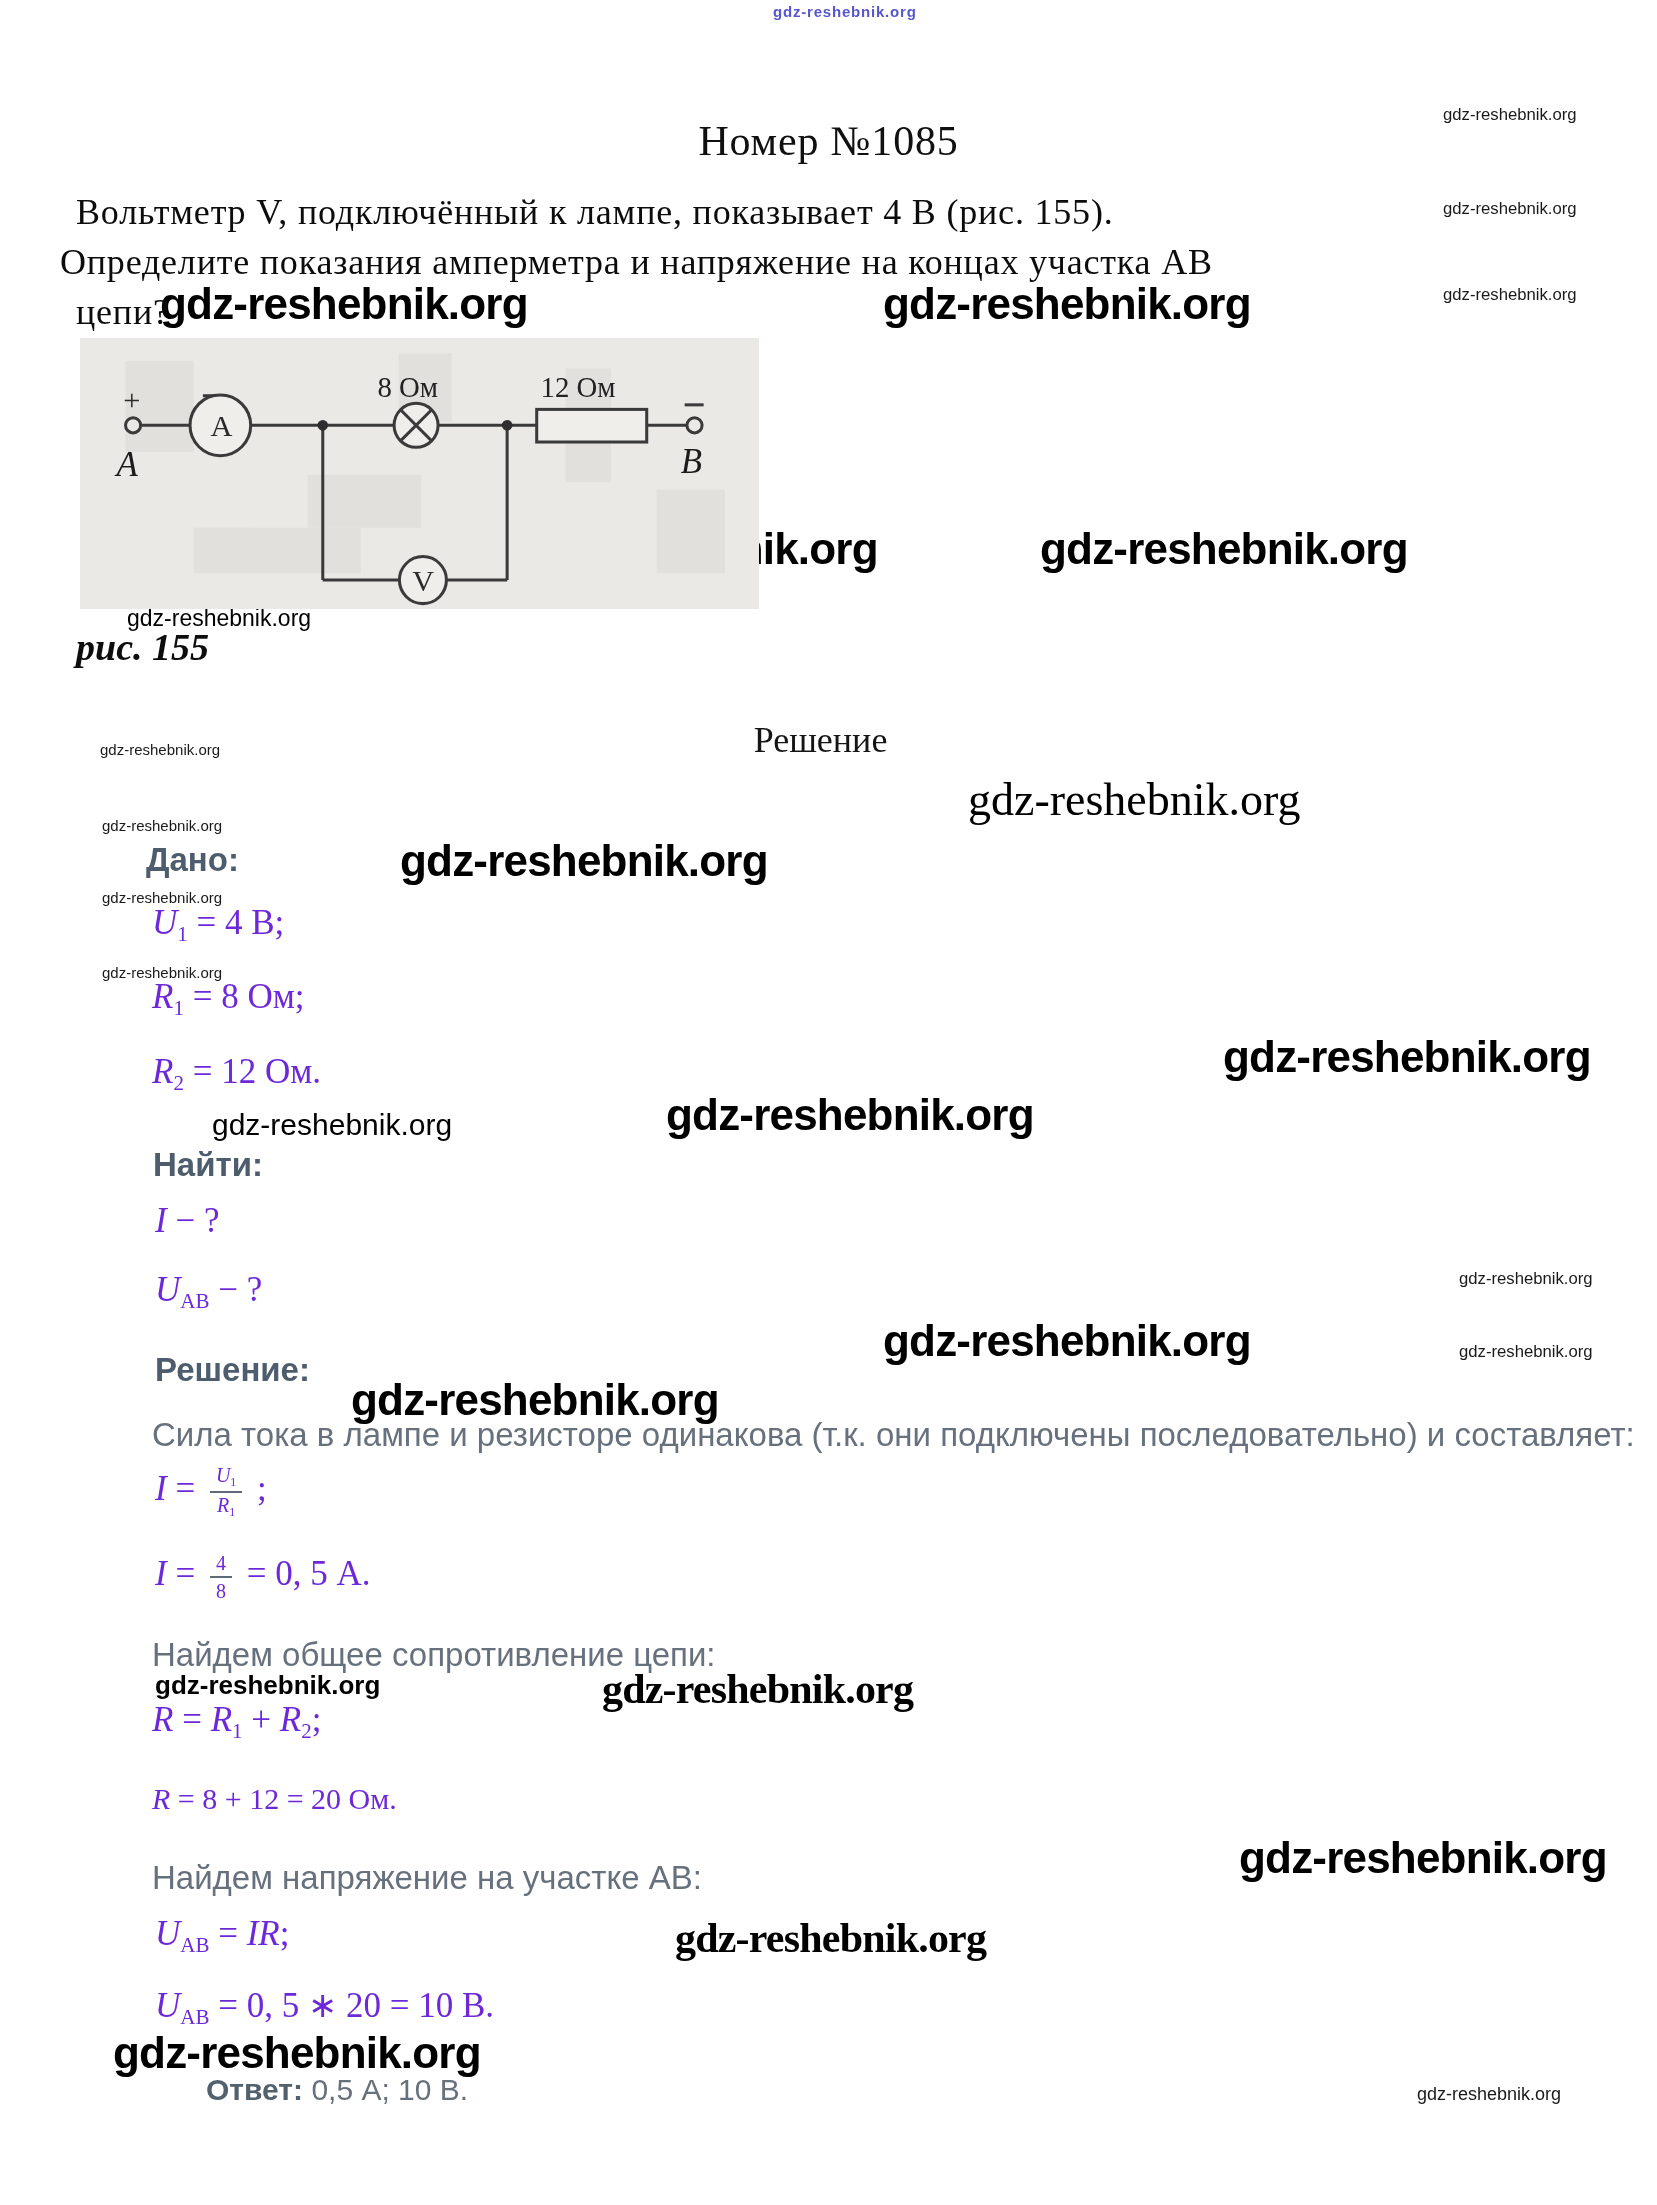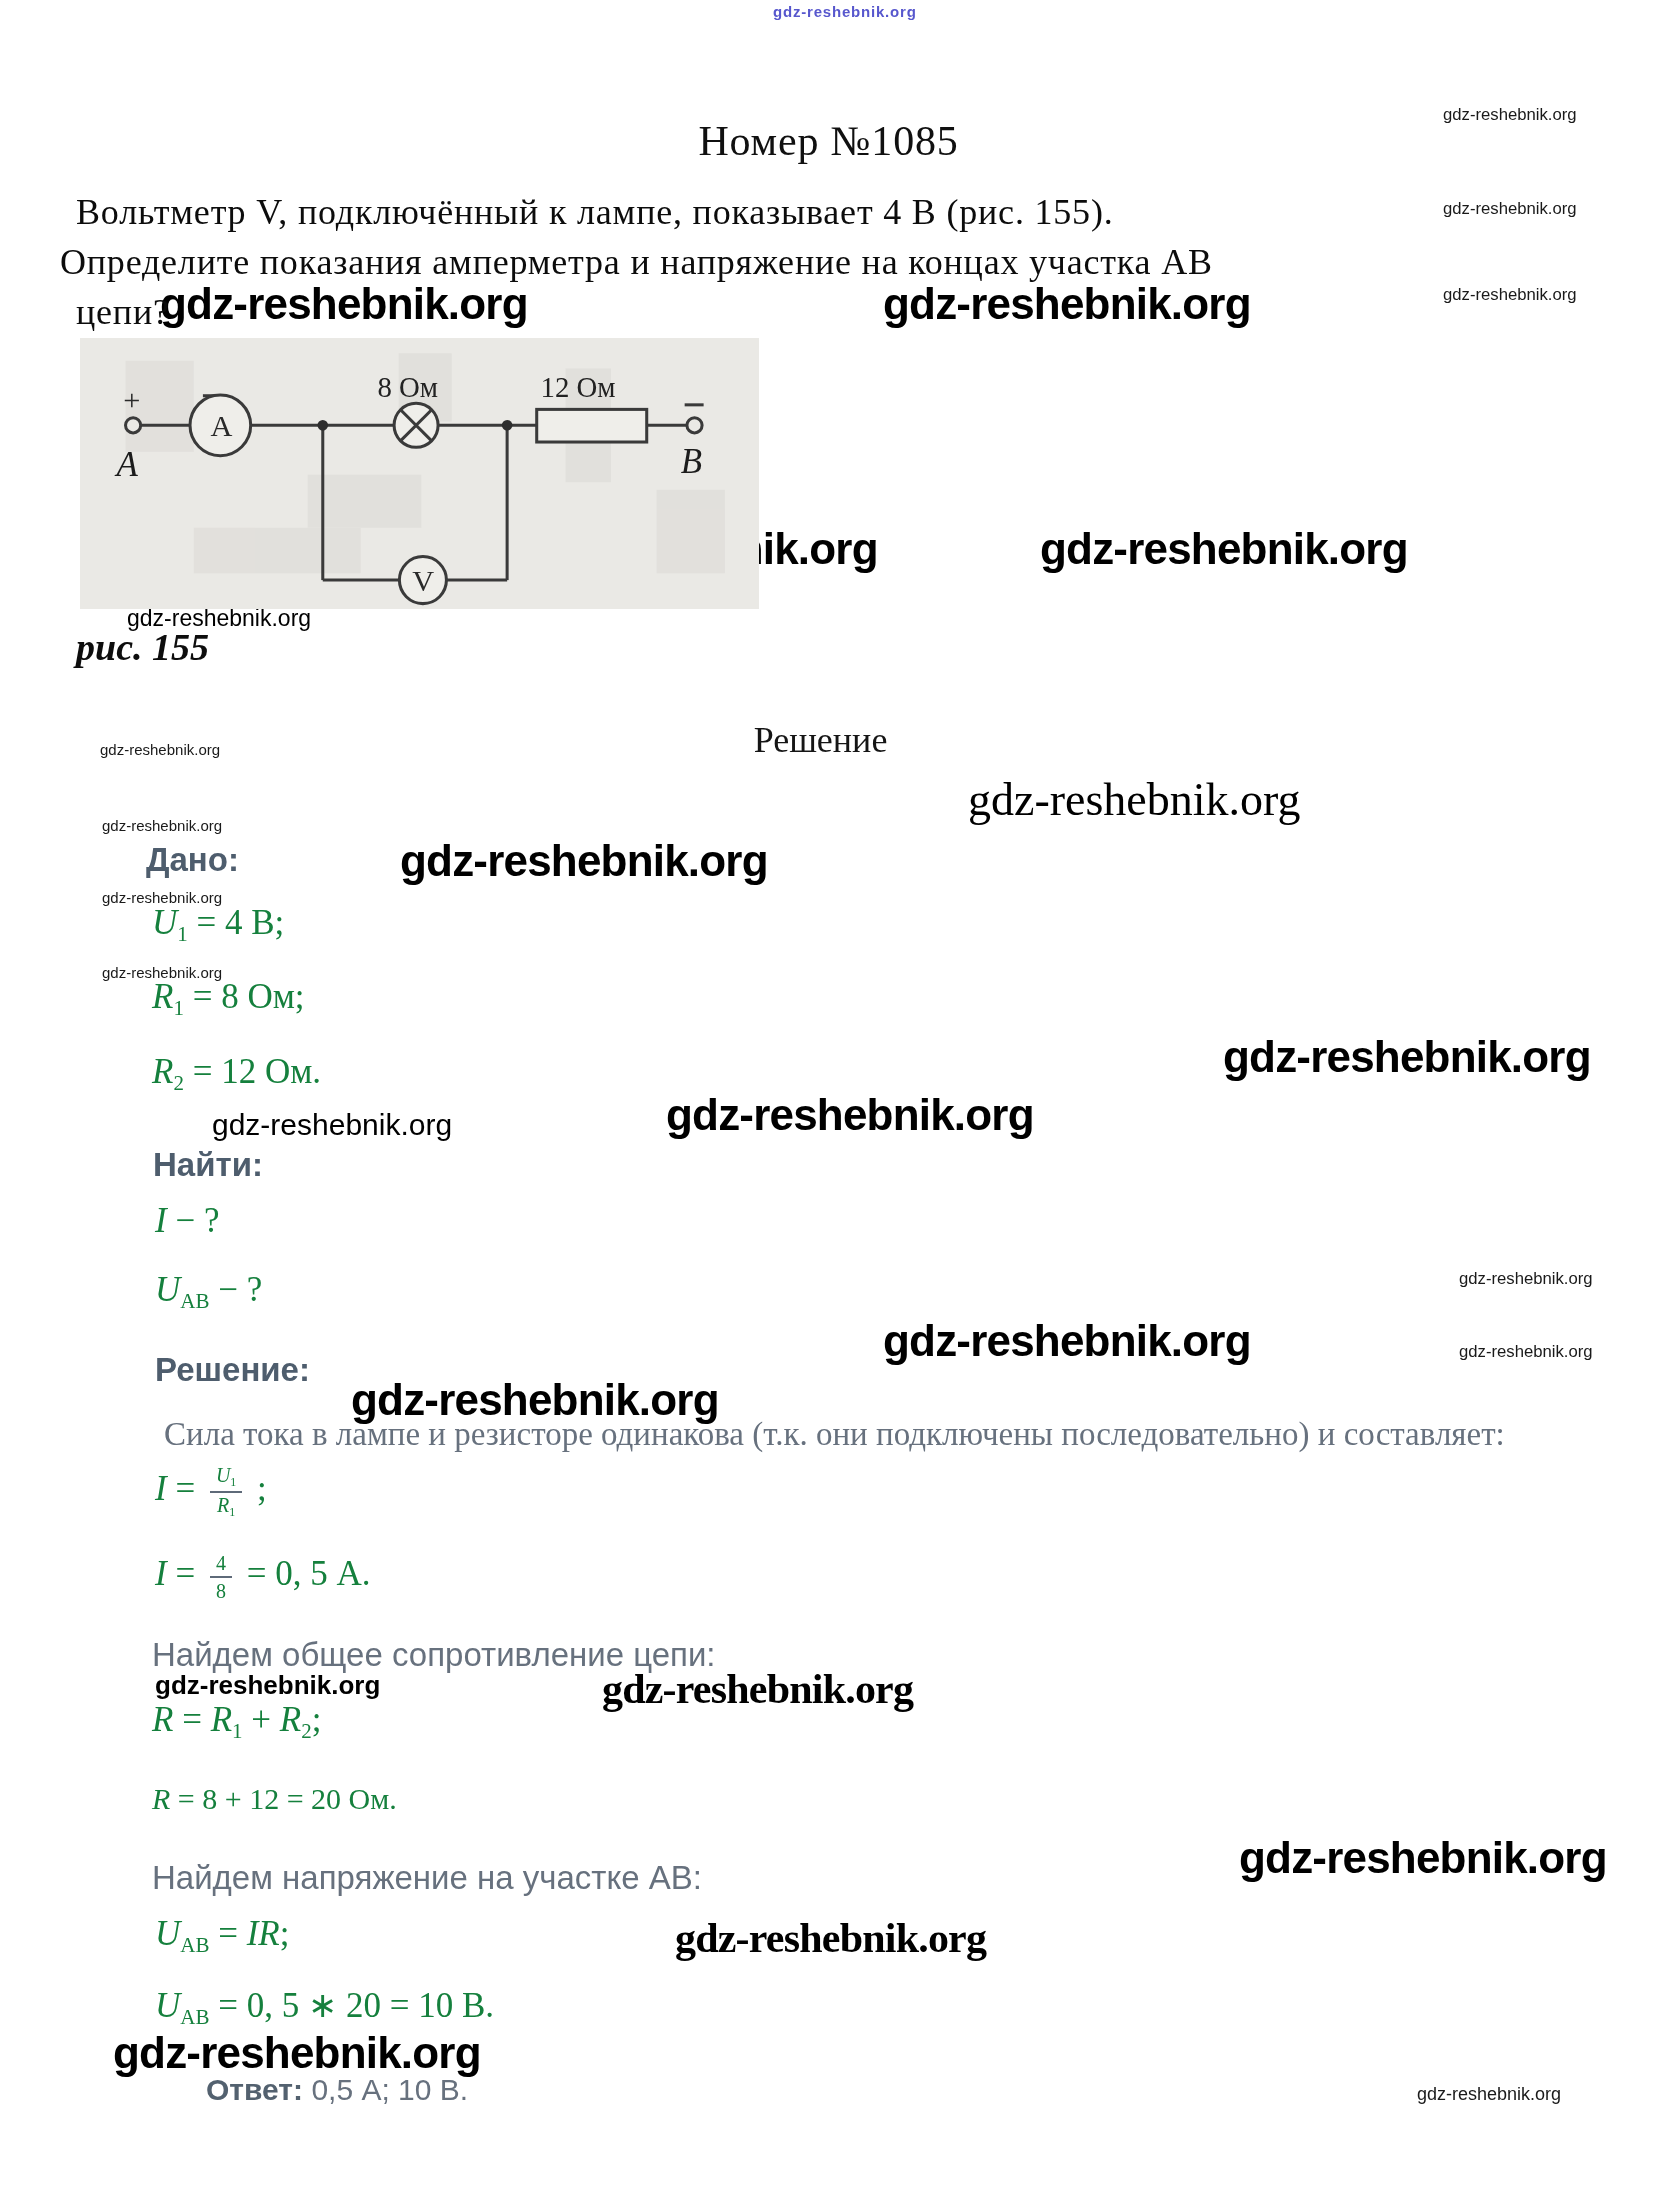--- a/index.html
+++ b/index.html
@@ -6,21 +6,21 @@
   #page{position:relative;width:1657px;height:2205px;background:#ffffff;overflow:hidden;
         font-family:"Liberation Serif",serif;border-radius:11px;}
   .abs{position:absolute;}
   
   .title{font:400 42px "Liberation Serif",serif;color:#101010;letter-spacing:0.8px;}
   .problem-line{font:400 36px/50px "Liberation Serif",serif;color:#0c0c0c;letter-spacing:0.8px;white-space:nowrap;}
   .heading-solution{font:400 36px "Liberation Serif",serif;color:#151515;}
   .caption{font:700 38px "Liberation Serif",serif;font-style:italic;color:#0d0d0d;}
   .lbl{font:700 33px "Liberation Sans",sans-serif;color:#4e5d6d;}
   .body-line{font:400 33px "Liberation Sans",sans-serif;color:#67717e;white-space:nowrap;}
-  .formula{font:400 35px "Liberation Serif",serif;color:#15803d;white-space:nowrap;}
+  .formula{font:400 35px "Liberation Serif",serif;color:#6d28d9;white-space:nowrap;}
   .formula sub{font-size:0.6em;font-style:normal;vertical-align:-0.35em;}
   .it{font-style:italic;}
   .frac{display:inline-block;vertical-align:middle;text-align:center;font-size:20px;line-height:1.05;margin:0 6px;}
   .fnum{display:block;border-bottom:2.3px solid #5e6a79;padding:0 6px 2.3px;}
   .fden{display:block;padding-top:2.3px;}
   .answer{font:400 30px "Liberation Sans",sans-serif;color:#67717e;white-space:nowrap;margin-left:47px;}
   .answer .alabel{font-weight:700;color:#53616f;}
   
   .wm{color:#000;white-space:nowrap;}
   .wm-big-sans{font:700 44px "Liberation Sans",sans-serif;letter-spacing:-0.8px;}
@@ -149,21 +149,21 @@
 
   <div class="abs lbl" style="left:153px;top:1146px;">Найти:</div>
   <div class="abs formula" style="left:155px;top:1201px;">
     <span class="it">I</span><span> − ?</span>
   </div>
   <div class="abs formula" style="left:155px;top:1270px;">
     <span class="it">U</span><sub>АВ</sub><span> − ?</span>
   </div>
 
   <div class="abs lbl" style="left:155px;top:1351px;">Решение:</div>
-  <div class="abs body-line" style="left:164px;top:1416px;font-family:Liberation Serif, serif;">Сила тока в лампе и резисторе одинакова (т.к. они подключены последовательно) и составляет:</div>
+  <div class="abs body-line" style="left:152px;top:1416px;">Сила тока в лампе и резисторе одинакова (т.к. они подключены последовательно) и составляет:</div>
 
   <div class="abs formula" style="left:155px;top:1465px;">
     <span class="it">I</span>
     <span>=</span>
     <span class="frac">
       <span class="fnum"><span class="it">U</span><sub>1</sub></span>
       <span class="fden"><span class="it">R</span><sub>1</sub></span>
     </span>
     <span>;</span>
   </div>

